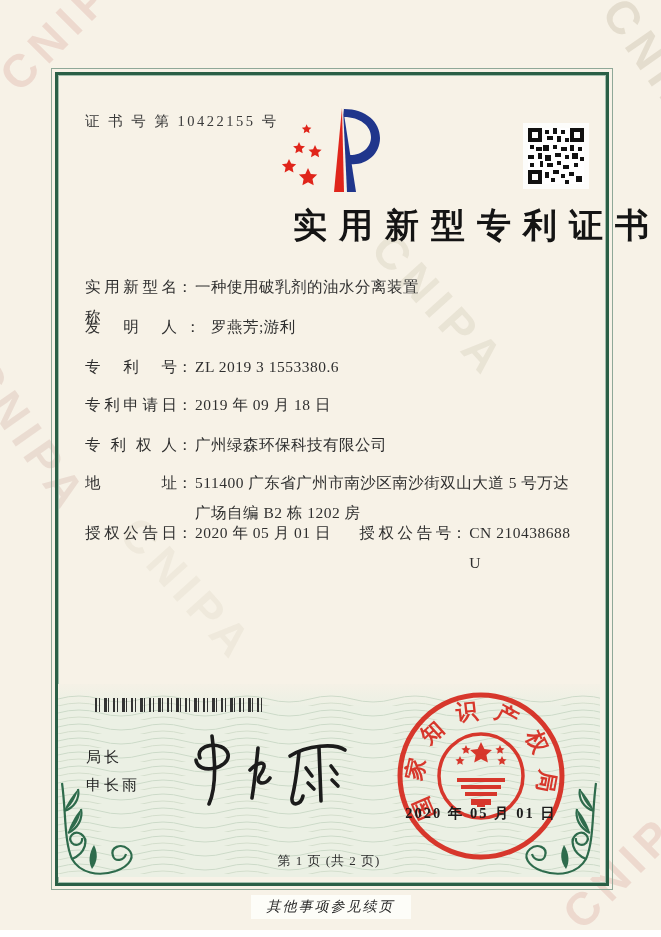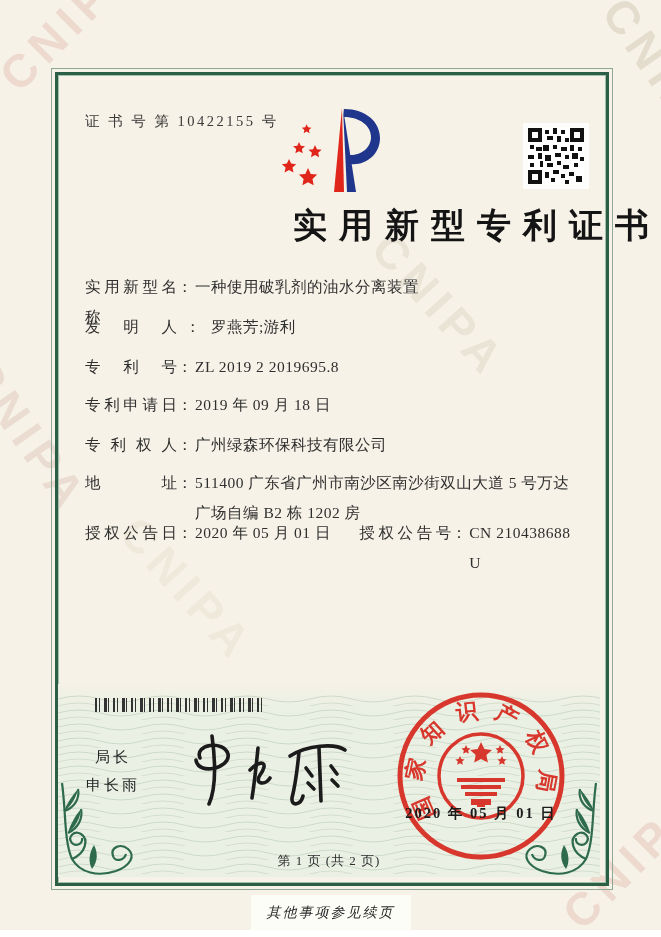--- a/index.html
+++ b/index.html
@@ -24,30 +24,30 @@
          font-style:italic;letter-spacing:1px;color:#2c2c2c;}
   .paras p{margin:0;text-indent:2em;}
   .band{position:absolute;left:58px;top:684px;width:542px;height:193px;
         background:linear-gradient(180deg,#f5f1e6 0,#ebf0e4 24px);}
   .waves{position:absolute;left:0;top:8px;width:100%;height:185px;opacity:.75;}
   .barcode{position:absolute;left:37px;top:14px;width:167px;height:14px;
     background:repeating-linear-gradient(90deg,
       #333 0 2px,transparent 2px 4px,#333 4px 5px,transparent 5px 9px,
       #333 9px 12px,transparent 12px 13px,#333 13px 14px,transparent 14px 18px);}
   .signer{position:absolute;left:28px;top:64px;font-size:15px;letter-spacing:3px;color:#222;}
-  .signer div{margin-bottom:9px;text-align:center;}
+  .signer div{margin-bottom:9px;}
   .pageinfo{position:absolute;left:0;top:168px;width:100%;text-align:center;font-size:13px;
             letter-spacing:1px;color:#2f2f2f;}
   .sigsvg{position:absolute;left:114px;top:44px;}
   .sealwrap{position:absolute;left:335px;top:6px;width:176px;height:174px;}
   .sealdate{position:absolute;left:335px;top:120px;width:176px;text-align:center;
             font-size:14.5px;letter-spacing:2px;color:#1c1c1c;font-weight:bold;}
   .orn{position:absolute;bottom:0;}
   .note{position:absolute;left:0;top:895px;width:100%;text-align:center;}
-  .note span{display:inline-block;background:#fdfdf8;padding:9px 16px;font-size:14px;
+  .note span{display:inline-block;background:#fdfdf8;padding:3px 16px;font-size:14px;
              font-style:italic;letter-spacing:2px;color:#2a2a2a;}
   .bottom-edge{position:absolute;left:0;bottom:0;width:100%;height:7px;background:#fff;}
   .logo{position:absolute;left:268px;top:100px;}
 </style>
 </head>
 <body>
 
 <div class="page">
 
   <div class="wm" style="left:-18px;top:-6px;transform:rotate(-45deg);color:rgba(214,158,148,.30);">CNIPA</div>
@@ -130,21 +130,21 @@
         <span class="val">一种使用破乳剂的油水分离装置</span>
     </div>
     <div class="frow" style="top:40px;gap:8px;">
       <span class="lbl">发明人</span>
         <span class="colon">：</span>
         <span class="val">罗燕芳;游利</span>
     </div>
     <div class="frow" style="top:80px;">
       <span class="lbl">专利号</span>
         <span class="colon">：</span>
-        <span class="val">ZL 2019 2 2019695.8</span>
+        <span class="val">ZL 2019 3 1553380.6</span>
     </div>
     <div class="frow" style="top:118px;">
       <span class="lbl">专利申请日</span>
         <span class="colon">：</span>
         <span class="val">2019 年 09 月 18 日</span>
     </div>
     <div class="frow" style="top:158px;">
       <span class="lbl">专利权人</span>
         <span class="colon">：</span>
         <span class="val">广州绿森环保科技有限公司</span>

